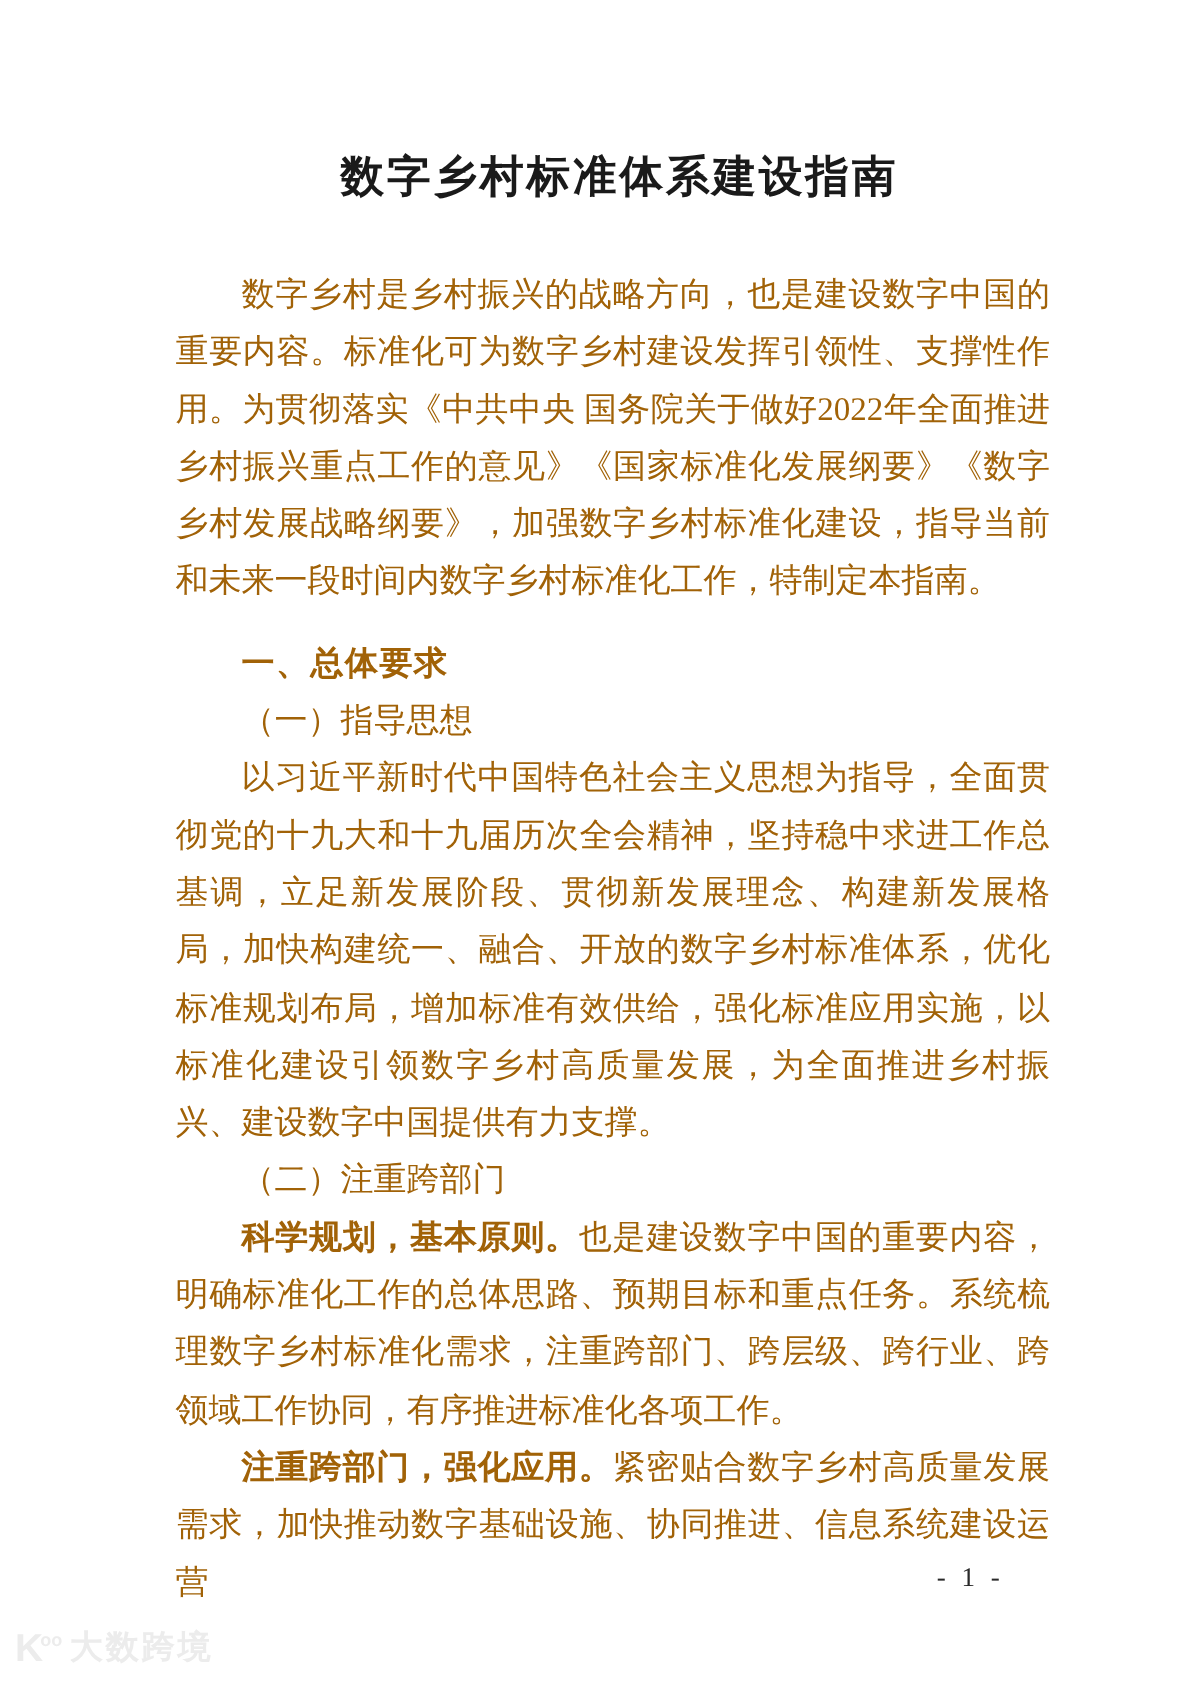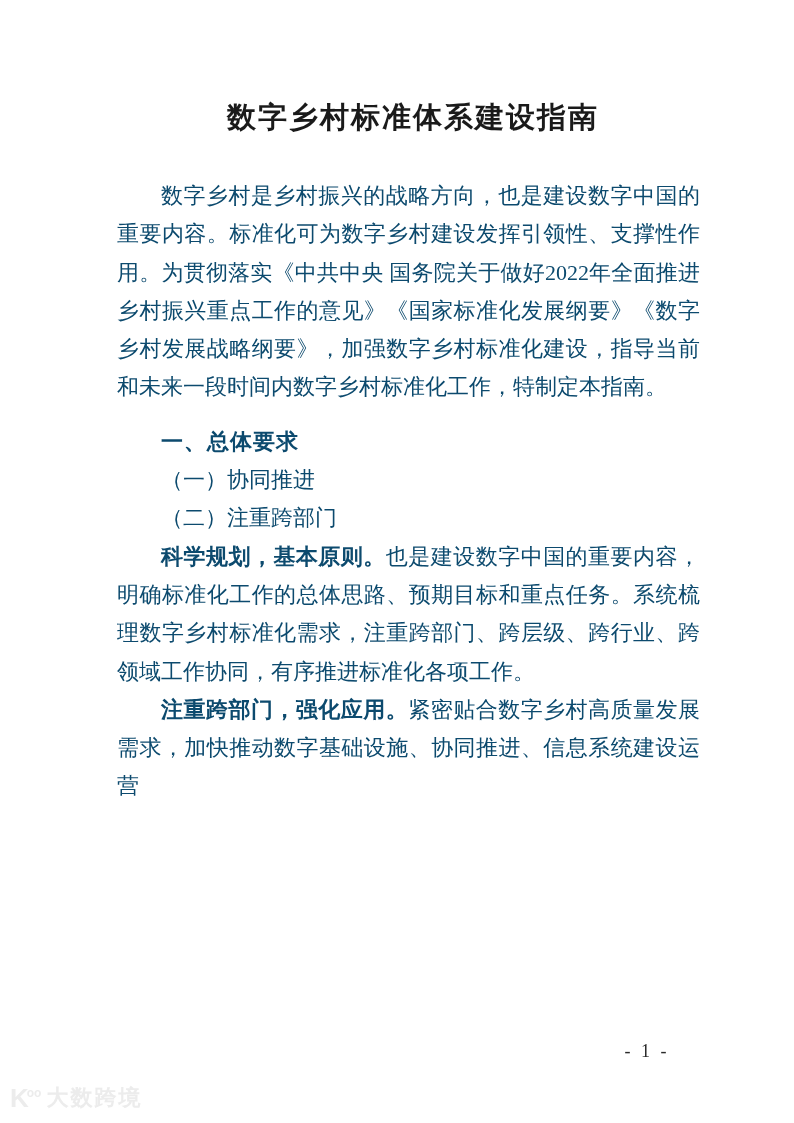--- a/index.html
+++ b/index.html
@@ -26,21 +26,21 @@
     font-family: "Liberation Serif", "DejaVu Serif", serif;
   }
   .doc-body {
     position: absolute;
     left: 117px;
     top: 177px;
     width: 583px;
     font-size: 22px;
     line-height: 38.3px;
     text-align: justify;
-    color: #0c4a6e;
+    color: #a16207;
   }
   .blk {
     margin: 0;
     text-indent: 2em;
   }
   .heading-level1 {
     font-family: "Liberation Sans", "DejaVu Sans", sans-serif;
     font-weight: bold;
     letter-spacing: 1px;
     margin-top: 16px;
@@ -92,21 +92,22 @@
   }
 </style>
 </head>
 <body>
 
 <h1 class="doc-title">数字乡村标准体系建设指南</h1>
 
 <div class="doc-body" id="doc-body">
     <p class="blk paragraph"><span>数字乡村是乡村振兴的战略方向，也是建设数字中国的重要内容。标准化可为数字乡村建设发挥引领性、支撑性作用。为贯彻落实《中共中央 国务院关于做好2022年全面推进乡村振兴重点工作的意见》《国家标准化发展纲要》《数字乡村发展战略纲要》，加强数字乡村标准化建设，指导当前和未来一段时间内数字乡村标准化工作，特制定本指南。</span></p>
     <p class="blk heading-level1"><span class="run-bold">一、总体要求</span></p>
-    <p class="blk heading-level2"><span>（一）协同推进</span></p>
+    <p class="blk heading-level2"><span>（一）指导思想</span></p>
+    <p class="blk paragraph"><span>以习近平新时代中国特色社会主义思想为指导，全面贯彻党的十九大和十九届历次全会精神，坚持稳中求进工作总基调，立足新发展阶段、贯彻新发展理念、构建新发展格局，加快构建统一、融合、开放的数字乡村标准体系，优化标准规划布局，增加标准有效供给，强化标准应用实施，以标准化建设引领数字乡村高质量发展，为全面推进乡村振兴、建设数字中国提供有力支撑。</span></p>
     <p class="blk heading-level2"><span>（二）注重跨部门</span></p>
     <p class="blk paragraph"><span class="run-bold">科学规划，基本原则。</span><span>也是建设数字中国的重要内容，明确标准化工作的总体思路、预期目标和重点任务。系统梳理数字乡村标准化需求，注重跨部门、跨层级、跨行业、跨领域工作协同，有序推进标准化各项工作。</span></p>
     <p class="blk paragraph"><span class="run-bold">注重跨部门，强化应用。</span><span>紧密贴合数字乡村高质量发展需求，加快推动数字基础设施、协同推进、信息系统建设运营</span></p>
   </div>
 
 <div class="page-number">- 1 -</div>
 
 <div class="watermark">
   <span class="wm-logo"><span>K</span><span class="wm-dots">oo</span></span>
   <span class="wm-text">大数跨境</span>

